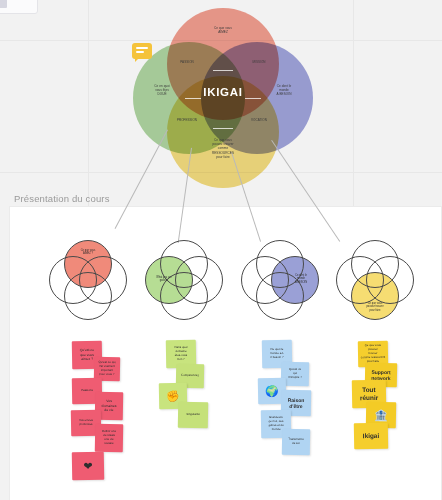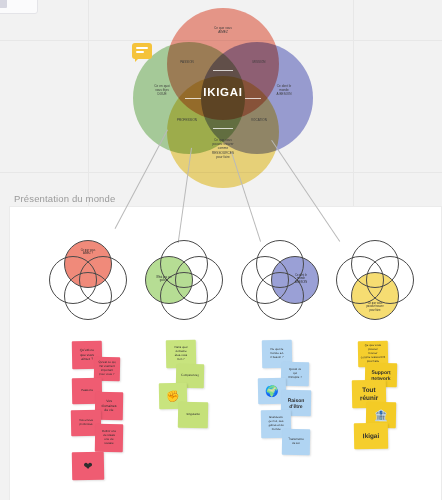--- a/index.html
+++ b/index.html
@@ -118,21 +118,21 @@
 
   <div class="grid-v" style="left:88px"></div>
   <div class="grid-v" style="left:353px"></div>
   <div class="grid-h" style="top:40px"></div>
   <div class="grid-h" style="top:172px"></div>
 
   <div class="corner-panel">
     <div class="corner-glyph"></div>
   </div>
 
-  <div class="frame-title">Présentation du monde</div>
+  <div class="frame-title">Présentation du cours</div>
   <div class="frame-body"></div>
 
   <div class="connector" style="left:168px; top:130px; width:112px; transform:rotate(118deg);"></div>
   <div class="connector" style="left:192px; top:148px; width:96px; transform:rotate(98deg);"></div>
   <div class="connector" style="left:232px; top:152px; width:94px; transform:rotate(72deg);"></div>
   <div class="connector" style="left:272px; top:140px; width:122px; transform:rotate(56deg);"></div>
 
   <div class="venn-main">
     <div class="c vm-top"></div>
     <div class="c vm-left"></div>

